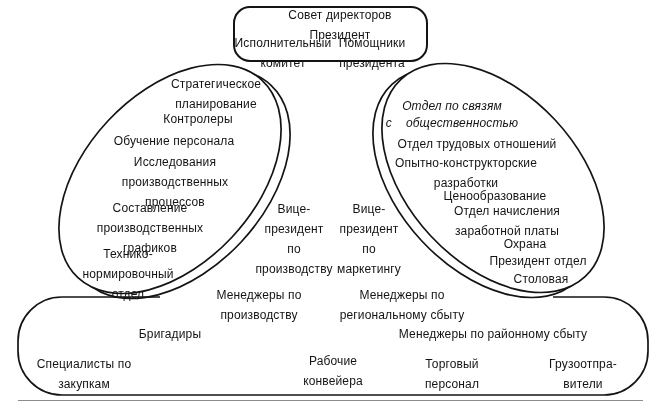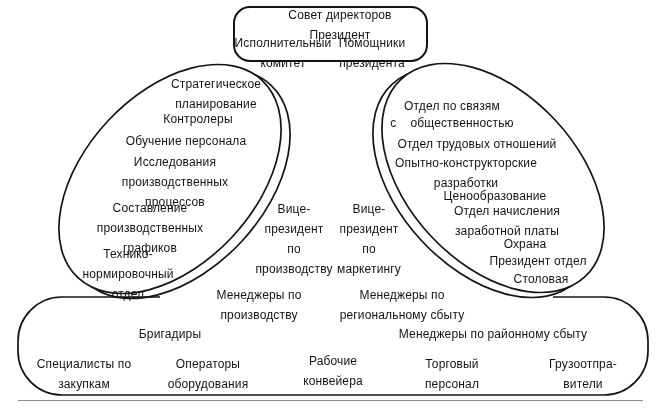--- a/index.html
+++ b/index.html
@@ -15,21 +15,21 @@
   .lbl {
     position: absolute;
     transform: translateX(-50%);
     text-align: center;
     white-space: pre;
     font-size: 12px;
     line-height: 20px;
     letter-spacing: 0.15px;
     color: var(--text, #141414);
   }
-  .lh17 { line-height: 17px; }
+  .lh17 { line-height: 17px; font-style: italic; }
   .shape { stroke: var(--stroke, #141414); stroke-width: 1.7; fill: none; }
   .shape-fill { fill: #ffffff; }
   .thick { stroke-width: 2; }
   .divider { stroke: var(--divider, #8c8c8c); stroke-width: 1.2; }
 </style>
 </head>
 <body>
 
 <div class="stage">
 
@@ -51,21 +51,21 @@
   <div class="lbl" style="left:340px; top:5px">Совет директоров
 Президент</div>
   <div class="lbl" style="left:283px; top:33px">Исполнительный
 комитет</div>
   <div class="lbl" style="left:372px; top:33px">Помощники
 президента</div>
 
   <div class="lbl" style="left:216px; top:74px">Стратегическое
 планирование</div>
   <div class="lbl" style="left:198px; top:109px">Контролеры</div>
-  <div class="lbl" style="left:186px; top:131px">Обучение персонала</div>
+  <div class="lbl" style="left:174px; top:131px">Обучение персонала</div>
   <div class="lbl" style="left:175px; top:152px">Исследования
 производственных
 процессов</div>
   <div class="lbl" style="left:150px; top:198px">Составление
 производственных
 графиков</div>
   <div class="lbl" style="left:128px; top:244px">Технико-
 нормировочный
 отдел</div>
 
@@ -91,22 +91,20 @@
 маркетингу</div>
   <div class="lbl" style="left:259px; top:285px">Менеджеры по
 производству</div>
   <div class="lbl" style="left:402px; top:285px">Менеджеры по
 региональному сбыту</div>
 
   <div class="lbl" style="left:170px; top:324px">Бригадиры</div>
   <div class="lbl" style="left:493px; top:324px">Менеджеры по районному сбыту</div>
   <div class="lbl" style="left:84px;  top:354px">Специалисты по
 закупкам</div>
-  <div class="lbl" style="left:208px; top:354px">Операторы
-оборудования</div>
   <div class="lbl" style="left:333px; top:351px">Рабочие
 конвейера</div>
   <div class="lbl" style="left:452px; top:354px">Торговый
 персонал</div>
   <div class="lbl" style="left:583px; top:354px">Грузоотпра-
 вители</div>
 
 </div>
 
 </body></html>

